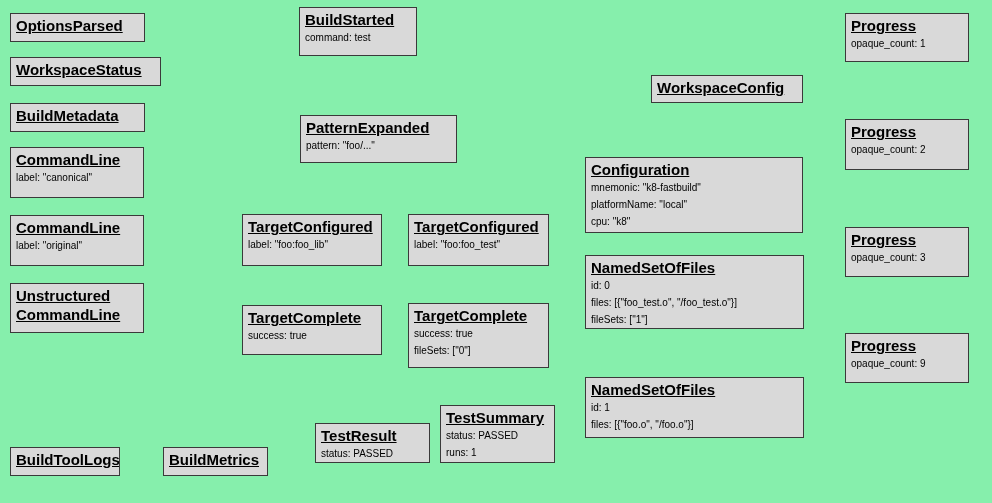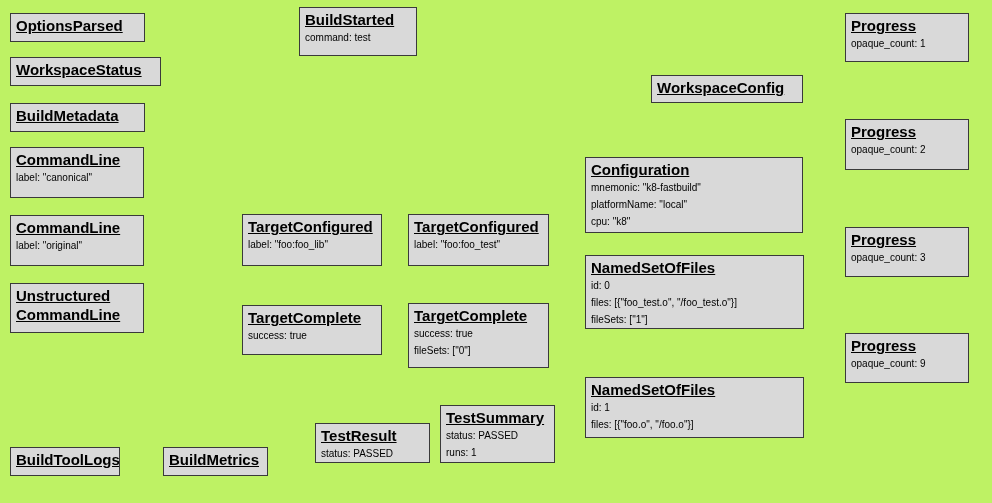--- a/index.html
+++ b/index.html
@@ -1,20 +1,20 @@
 <!DOCTYPE html>
 <html><head>
 <meta charset="utf-8">
 <style>
   html, body { margin: 0; padding: 0; background: #000; }
   .canvas {
     position: relative;
     width: 992px;
     height: 503px;
-    background: #bef264;
+    background: #86efac;
     overflow: hidden;
     font-family: "Liberation Sans", sans-serif;
   }
   .box {
     position: absolute;
     box-sizing: border-box;
     background: #d9d9d9;
     border: 1px solid #3a3a3a;
     color: #000000;
     padding: 2px 5px 2px 5px;
@@ -74,20 +74,24 @@
 
   <div class="box" style="left:163px; top:447px; width:105px; height:29px">
     <div class="title">BuildMetrics</div>
   </div>
 
   <div class="box" style="left:299px; top:7px; width:118px; height:49px">
     <div class="title">BuildStarted</div>
     <div class="line">command: test</div>
   </div>
 
+  <div class="box" style="left:300px; top:115px; width:157px; height:48px">
+    <div class="title">PatternExpanded</div>
+    <div class="line">pattern: "foo/..."</div>
+  </div>
 
   <div class="box" style="left:242px; top:214px; width:140px; height:52px">
     <div class="title">TargetConfigured</div>
     <div class="line">label: "foo:foo_lib"</div>
   </div>
 
   <div class="box" style="left:242px; top:305px; width:140px; height:50px">
     <div class="title">TargetComplete</div>
     <div class="line">success: true</div>
   </div>

